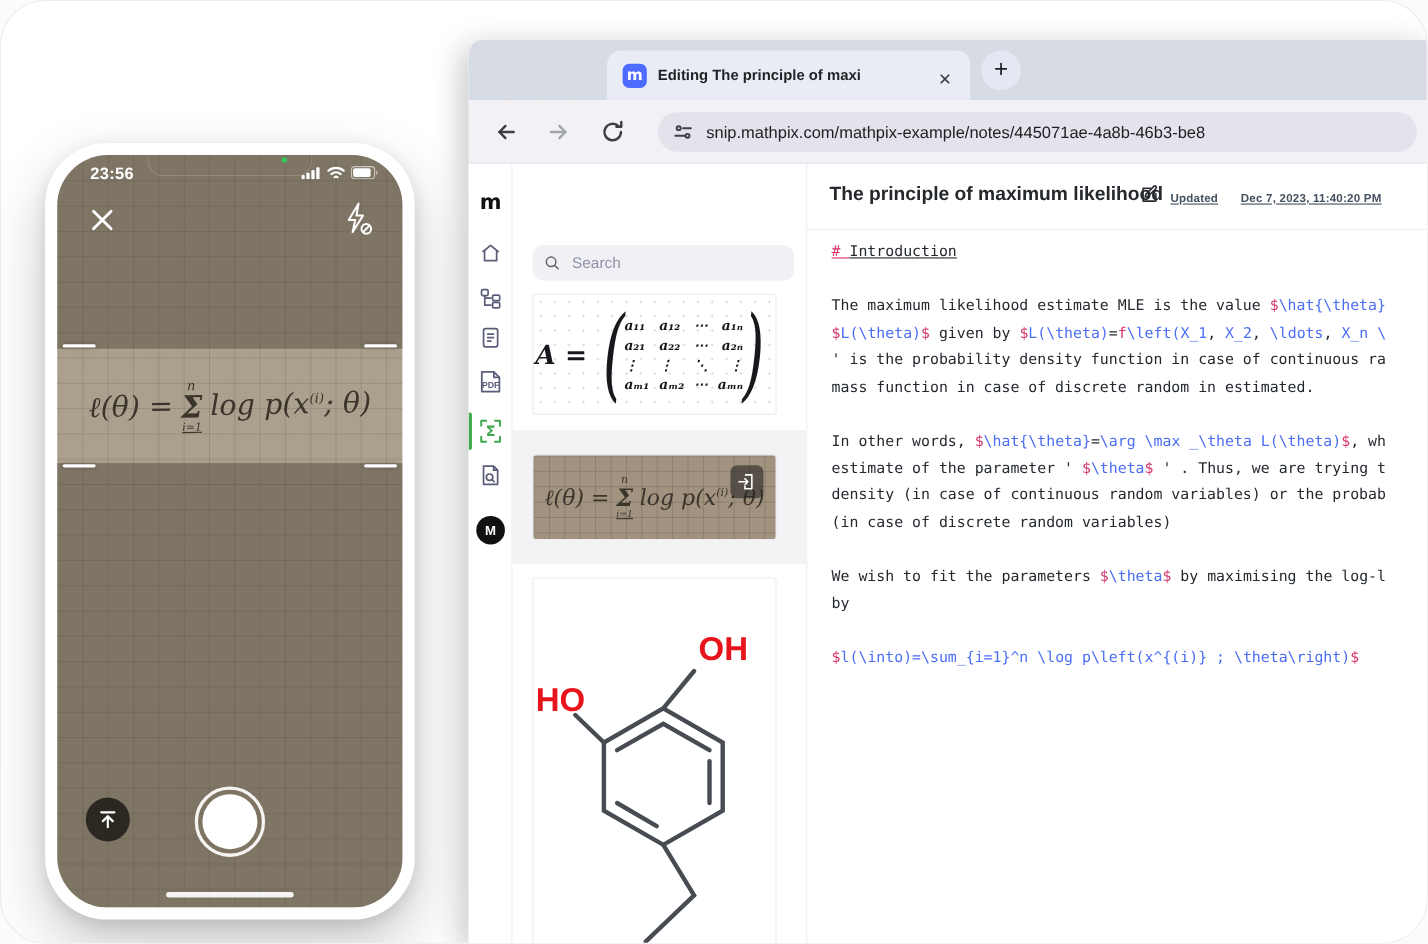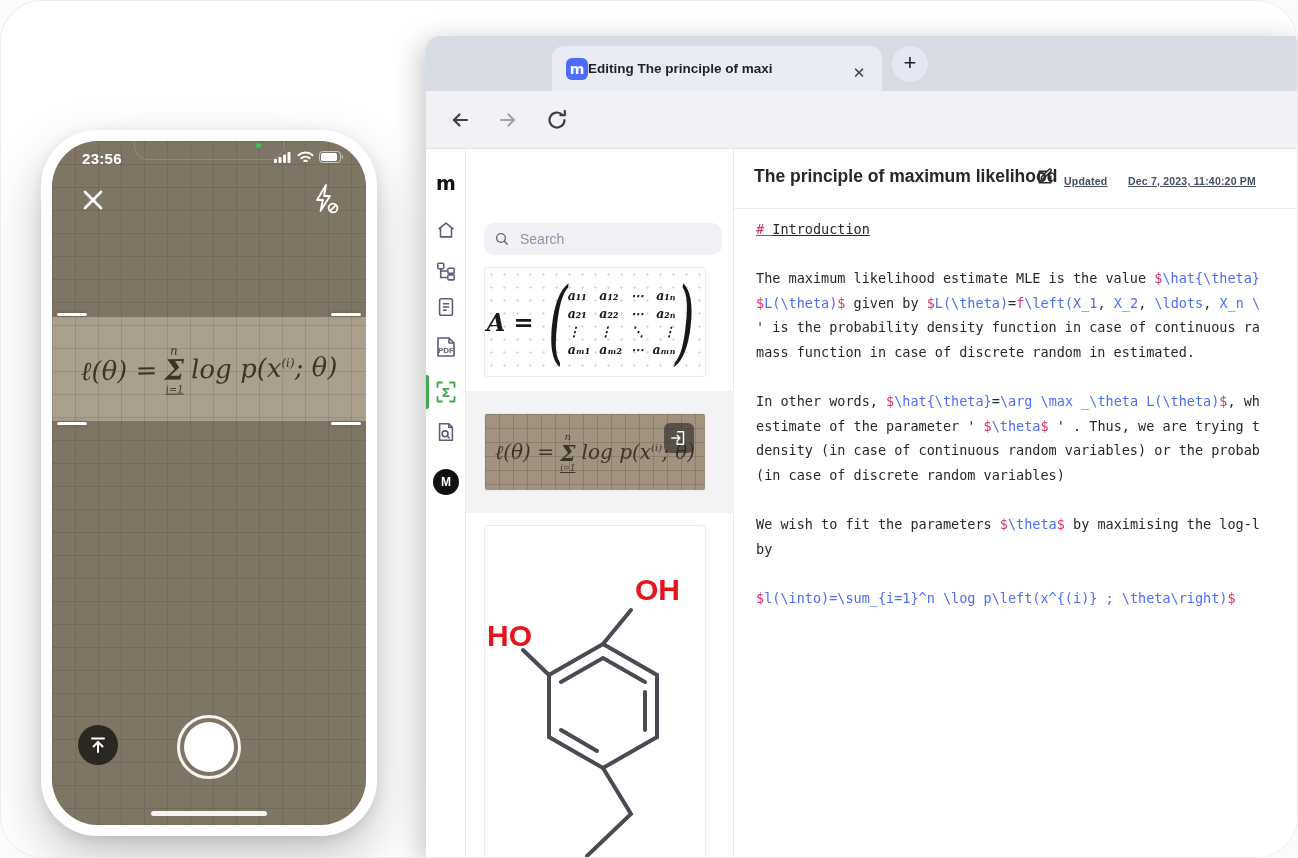--- a/index.html
+++ b/index.html
@@ -48,21 +48,21 @@
   
   .window{position:absolute;left:425px;top:35px;width:873px;height:823px;border-radius:14px 0 0 0;overflow:hidden;
           box-shadow:-8px 4px 28px rgba(0,0,0,.14),0 10px 30px rgba(0,0,0,.10);background:#fff;}
   .tabstrip{position:absolute;left:0;top:0;width:100%;height:55px;background:#d7dbe4;}
   .traffic{position:absolute;top:55px;width:14px;height:14px;border-radius:50%;}
   .t-red{left:29px;} .t-yellow{left:57px;} .t-green{left:85px;}
   .tab{position:absolute;left:126px;top:10px;width:330px;height:45px;background:#e9ecf5;border-radius:12px 12px 0 0;
        display:flex;align-items:center;padding:0 12px 0 14px;}
   .favicon{width:22px;height:22px;border-radius:6px;background:#4d6bfe;color:#fff;display:flex;align-items:center;
            justify-content:center;font-weight:700;font-size:14px;flex:0 0 auto;font-family:"DejaVu Sans",sans-serif;}
-  .tab-title{font-size:13.5px;font-weight:600;color:#1f2124;white-space:nowrap;overflow:hidden;
+  .tab-title{margin-left:10px;font-size:13.5px;font-weight:600;color:#1f2124;white-space:nowrap;overflow:hidden;
              width:238px;position:relative;}
   .tab-fade{position:absolute;right:40px;top:12px;width:34px;height:22px;
             background:linear-gradient(90deg,rgba(233,236,245,0),#e9ecf5);}
   .tab-close{position:absolute;right:14px;top:18px;width:18px;height:18px;color:#3c4043;font-size:15px;line-height:18px;
              text-align:center;cursor:pointer;}
   .newtab{position:absolute;left:466px;top:10px;width:36px;height:36px;border-radius:50%;background:#e4e8f3;
           color:#202124;font-size:22px;line-height:34px;text-align:center;cursor:pointer;}
   .toolbar{position:absolute;left:0;top:55px;width:100%;height:58px;background:#f2f1f6;border-bottom:1px solid #e4e3e9;}
   .nav-ic{position:absolute;top:17px;width:24px;height:24px;cursor:pointer;}
   .ic-back{left:22px;color:#3c4043;} .ic-fwd{left:70px;color:#a0a4ab;} .ic-reload{left:119px;color:#3c4043;}
@@ -256,20 +256,31 @@
             <path d="M5 12 H18"></path>
             <path d="M12.5 6.5 L18 12 L12.5 17.5"></path>
           </svg>
       </span>
       <span class="nav-ic ic-reload">
         <svg width="24" height="24" viewBox="0 0 24 24" fill="none" stroke="currentColor" stroke-width="2.2" stroke-linecap="round">
             <path d="M19.5 12a7.5 7.5 0 1 1-2.2-5.3"></path>
             <path d="M19.8 2.8 v4.4 h-4.4" stroke-linejoin="round"></path>
           </svg>
       </span>
+      <div class="urlpill">
+        <span>
+          <svg width="18" height="18" viewBox="0 0 18 18" fill="none" stroke="#3c4043" stroke-width="1.8" stroke-linecap="round">
+              <circle cx="5" cy="5.5" r="1.8"></circle>
+              <path d="M9 5.5 h7"></path>
+              <circle cx="13" cy="12.5" r="1.8"></circle>
+              <path d="M2 12.5 h9"></path>
+            </svg>
+        </span>
+        <span class="url-text">snip.mathpix.com/mathpix-example/notes/445071ae-4a8b-46b3-be8</span>
+      </div>
     </div>
 
     <div class="app">
 
       <div class="iconbar">
         <div class="active-bar"></div>
         <div class="sb-item sb-logo">
           <svg width="24" height="24" viewBox="0 0 24 24">
               <text x="12" y="18" text-anchor="middle" font-family="DejaVu Sans,sans-serif" font-size="19" font-weight="800" fill="#111">m</text>
             </svg>

